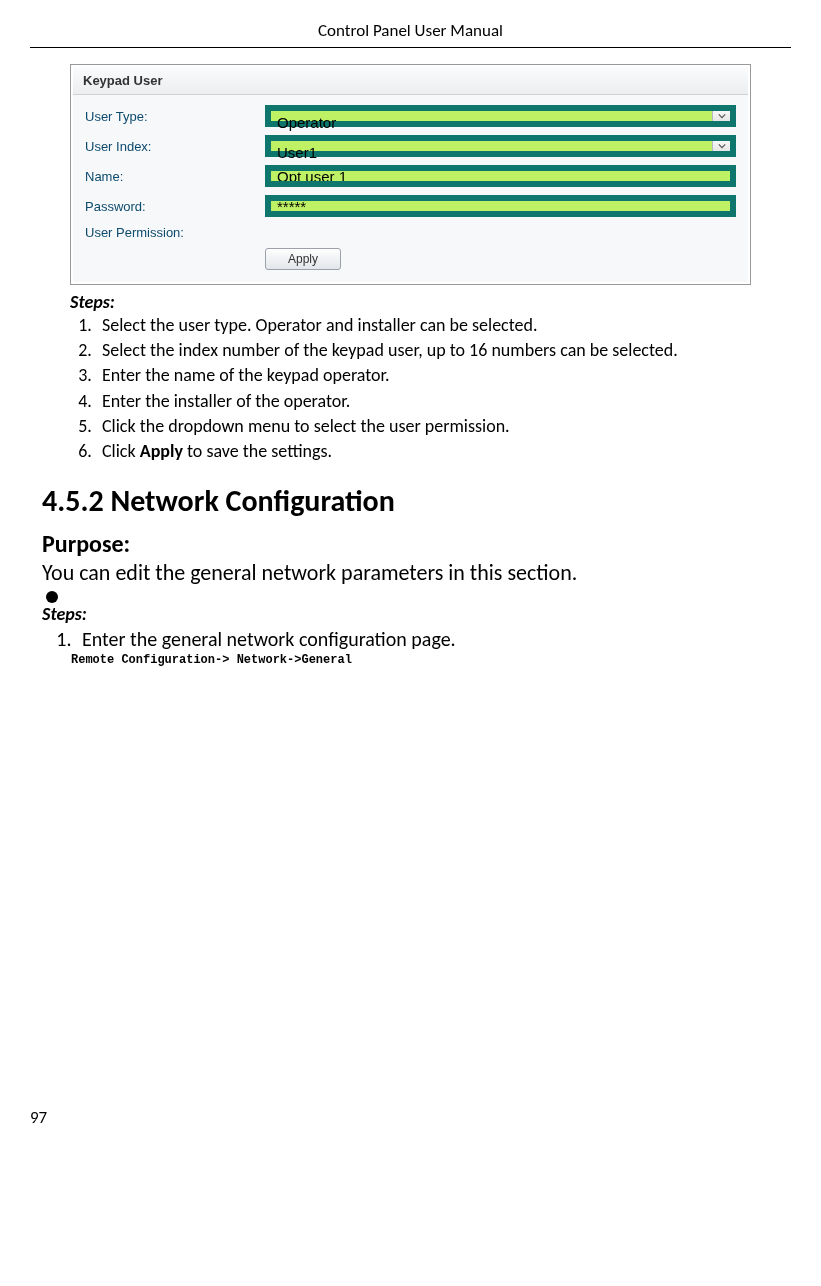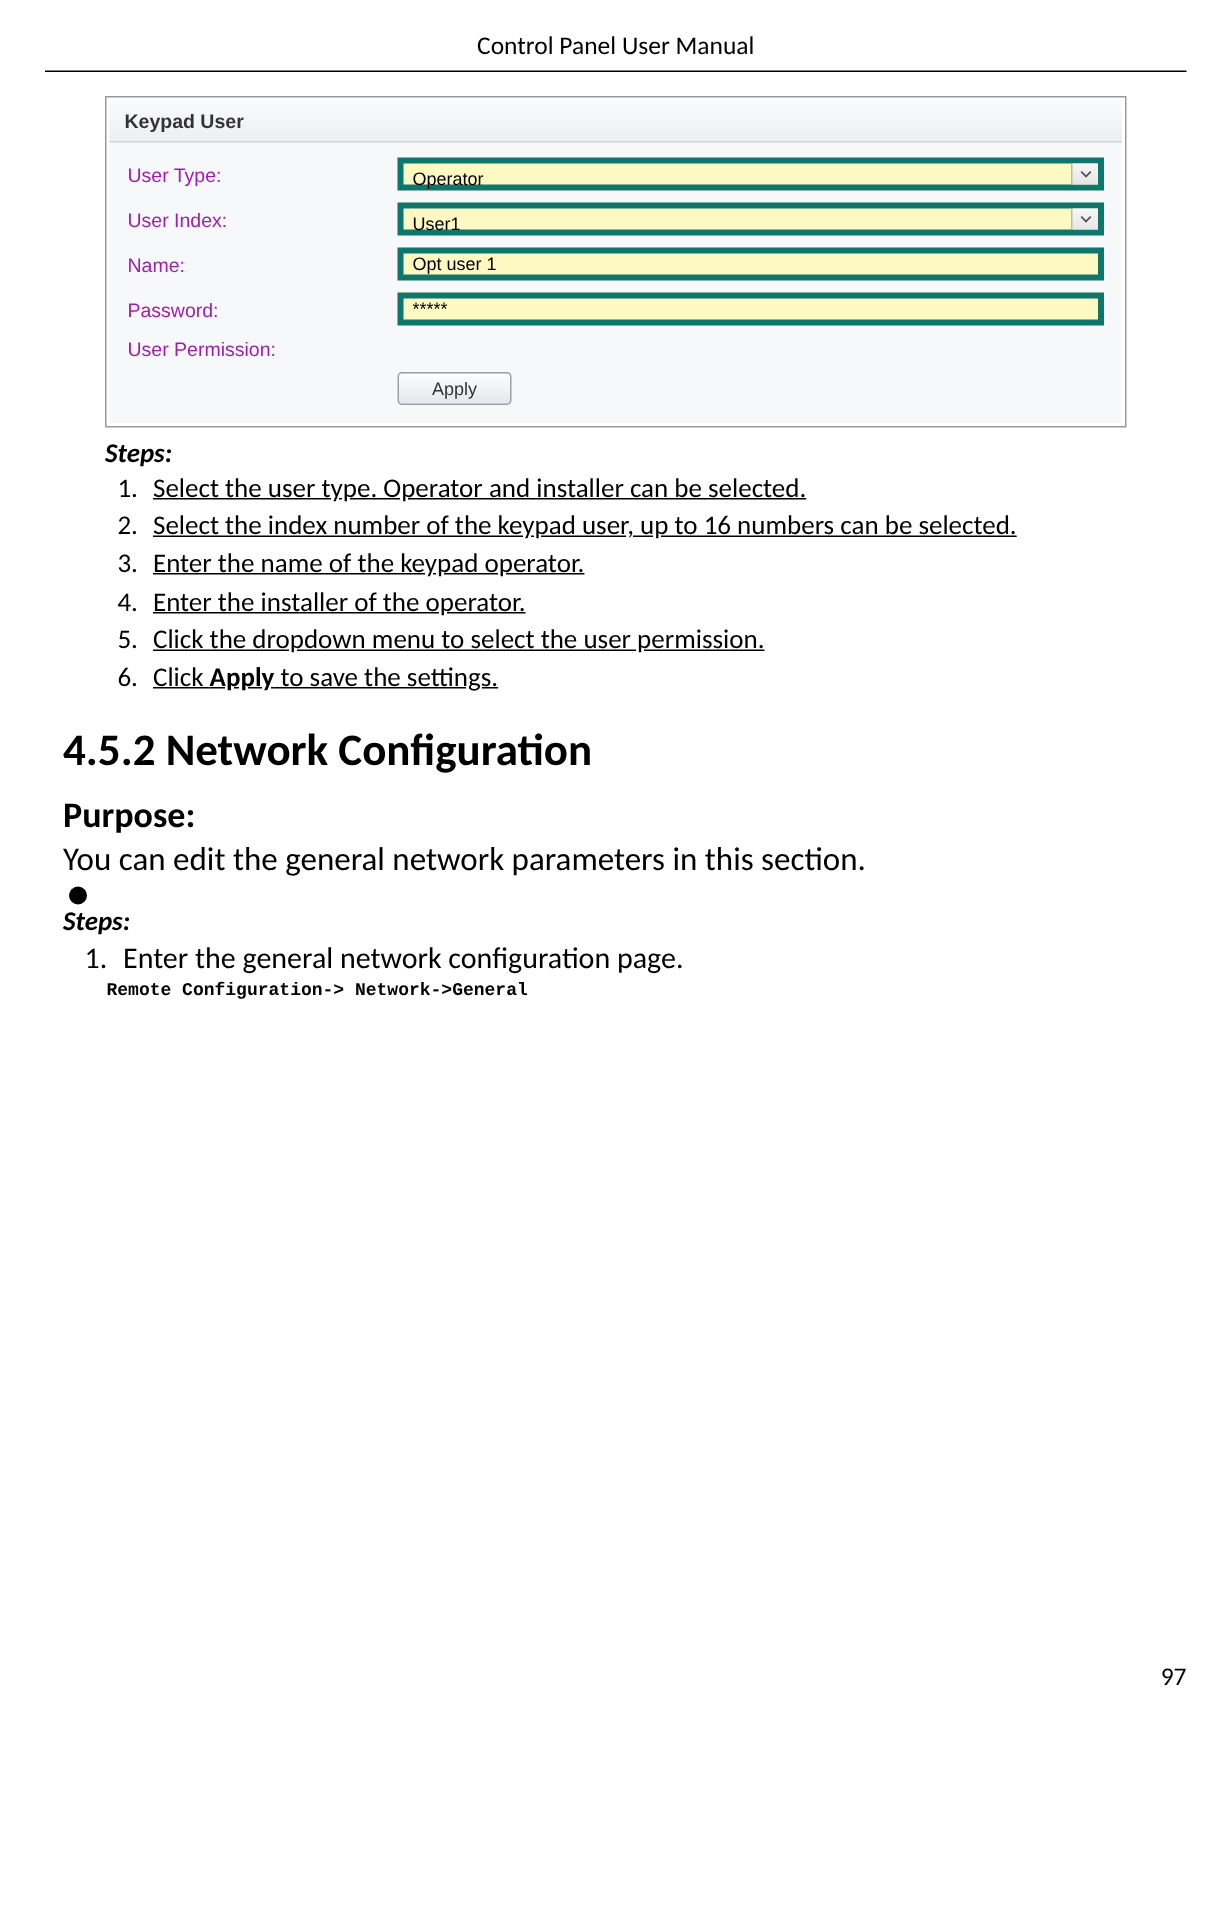--- a/index.html
+++ b/index.html
@@ -41,31 +41,31 @@
       padding: 10px 12px 12px 12px;
     }
     .form-row {
       display: flex;
       align-items: center;
       margin-bottom: 8px;
     }
     .form-label {
       width: 180px;
       font-size: 13px;
-      color: #a21caf;
+      color: #0c4a6e;
     }
     .form-control {
       flex: 1;
       position: relative;
     }
     .select-box, .input-box {
       width: 100%;
-      border: 4px solid #0f766e;
-      background: #fef9c3;
-      font-size: 12px;
+      border: 6px solid #0f766e;
+      background: #bef264;
+      font-size: 15px;
       padding: 3px 22px 3px 6px;
       height: 22px;
       color: #000;
       position: relative;
     }
     .select-box .chev {
       position: absolute;
       right: 0; top: 0; bottom: 0;
       width: 18px;
       border-left: 1px solid #b5b8c8;
@@ -101,21 +101,20 @@
       margin-top: 2px;
     }
     ol.steps {
       margin-left: 54px;
       font-size: 18px;
       line-height: 1.4;
     }
     ol.steps li {
       padding-left: 6px;
       margin-bottom: 0px;
-      text-decoration: underline;
     }
     h2.section {
       font-size: 30px;
       font-weight: bold;
       margin-top: 18px;
       margin-bottom: 10px;
     }
     .purpose-label {
       font-weight: bold;
       font-size: 24px;
@@ -147,21 +146,21 @@
       line-height: 1.4;
     }
     ol.steps2 li { padding-left: 6px; }
     .path-text {
       font-weight: bold;
       font-size: 12px;
       margin-left: 29px;
       font-family: Liberation Mono, monospace;
     }
     .page-number {
-      text-align: right;
+      text-align: left;
       font-size: 17px;
       margin-top: 440px;
     }
     .bold { font-weight: bold; }
   </style>
 </head>
 <body>
 
 <div class="header-title">Control Panel User Manual</div>
 

